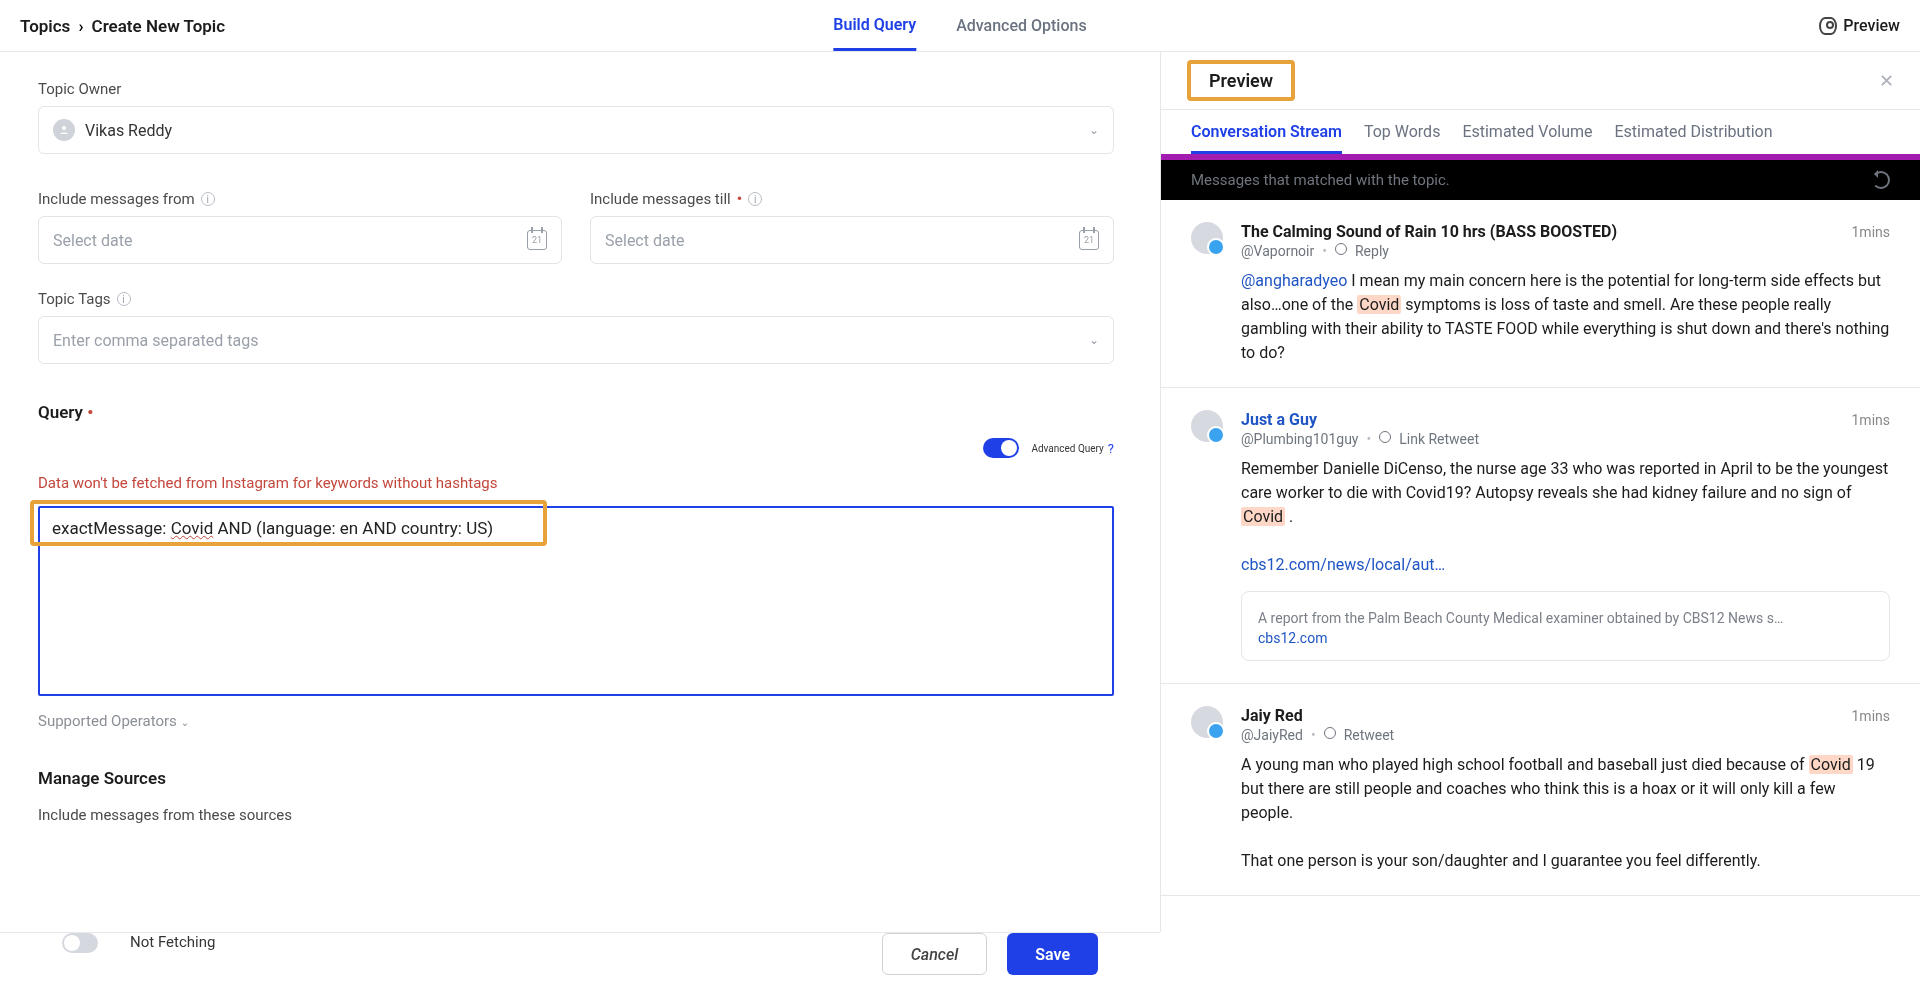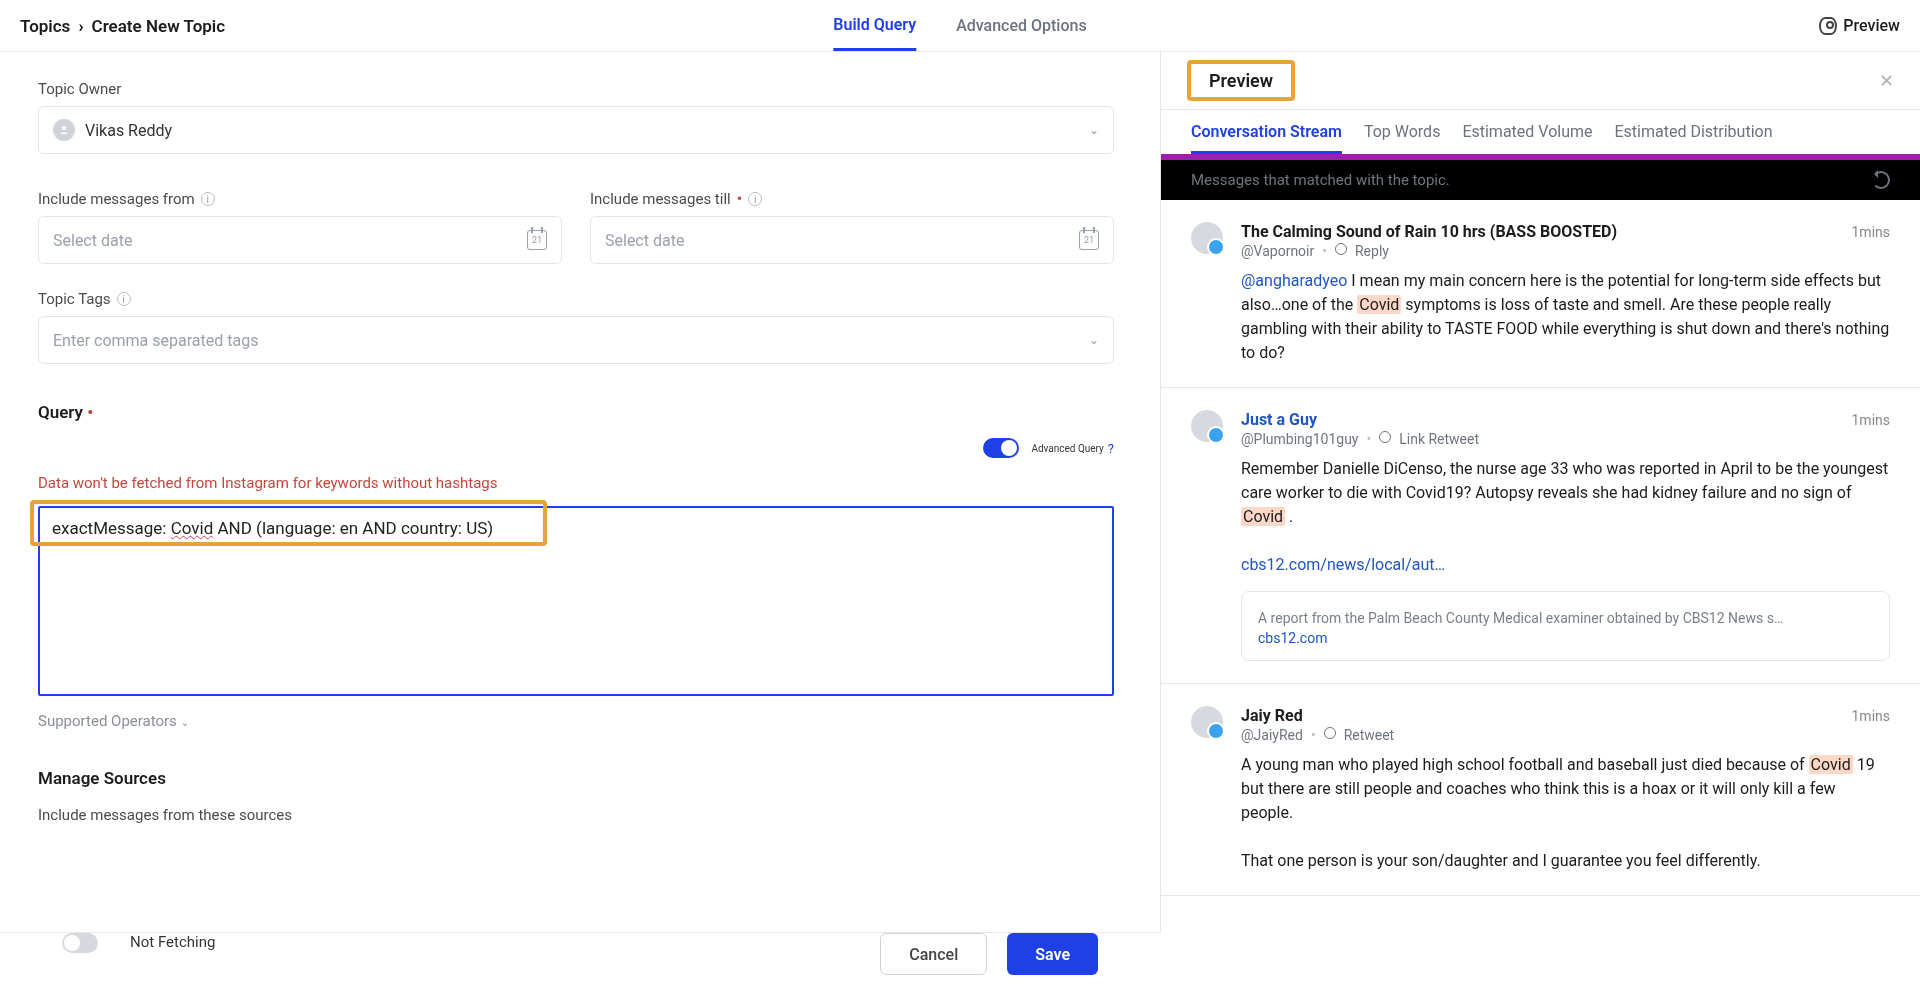--- a/index.html
+++ b/index.html
@@ -80,21 +80,21 @@
   .card{margin-top:14px;border:1px solid #e3e6ea;border-radius:8px;padding:14px 16px;}
   .card .ctitle{font-weight:700;font-size:15px;}
   .card .cdesc{color:#7a7f88;font-size:14px;margin-top:4px;white-space:nowrap;overflow:hidden;text-overflow:ellipsis;}
   .card .clink{color:#1f55c4;font-size:14px;margin-top:4px;}
 
   
   .footer{height:68px;border-top:1px solid #e6e8ea;display:flex;align-items:flex-start;padding:0 62px;gap:20px;width:1160px;}
   .footer .txt{color:#363636;font-size:15px;}
   .footer .spacer{flex:1;}
   .btn{height:42px;padding:0 28px;border-radius:6px;font-size:16px;font-weight:500;display:inline-flex;align-items:center;justify-content:center;}
-  .btn.cancel{border:1px solid #cfd2d7;background:#fff;color:#444;}
+  .btn.cancel{border:1px solid #cfd2d7;background:#fff;color:#444;font-style:italic;}
   .btn.save{background:#1f40e6;color:#fff;font-weight:600;}
 </style>
 </head>
 <body>
 
 <div class="app">
   <div class="topbar">
     <div class="crumbs">
       <span>Topics</span>
       <span class="sep">›</span>

